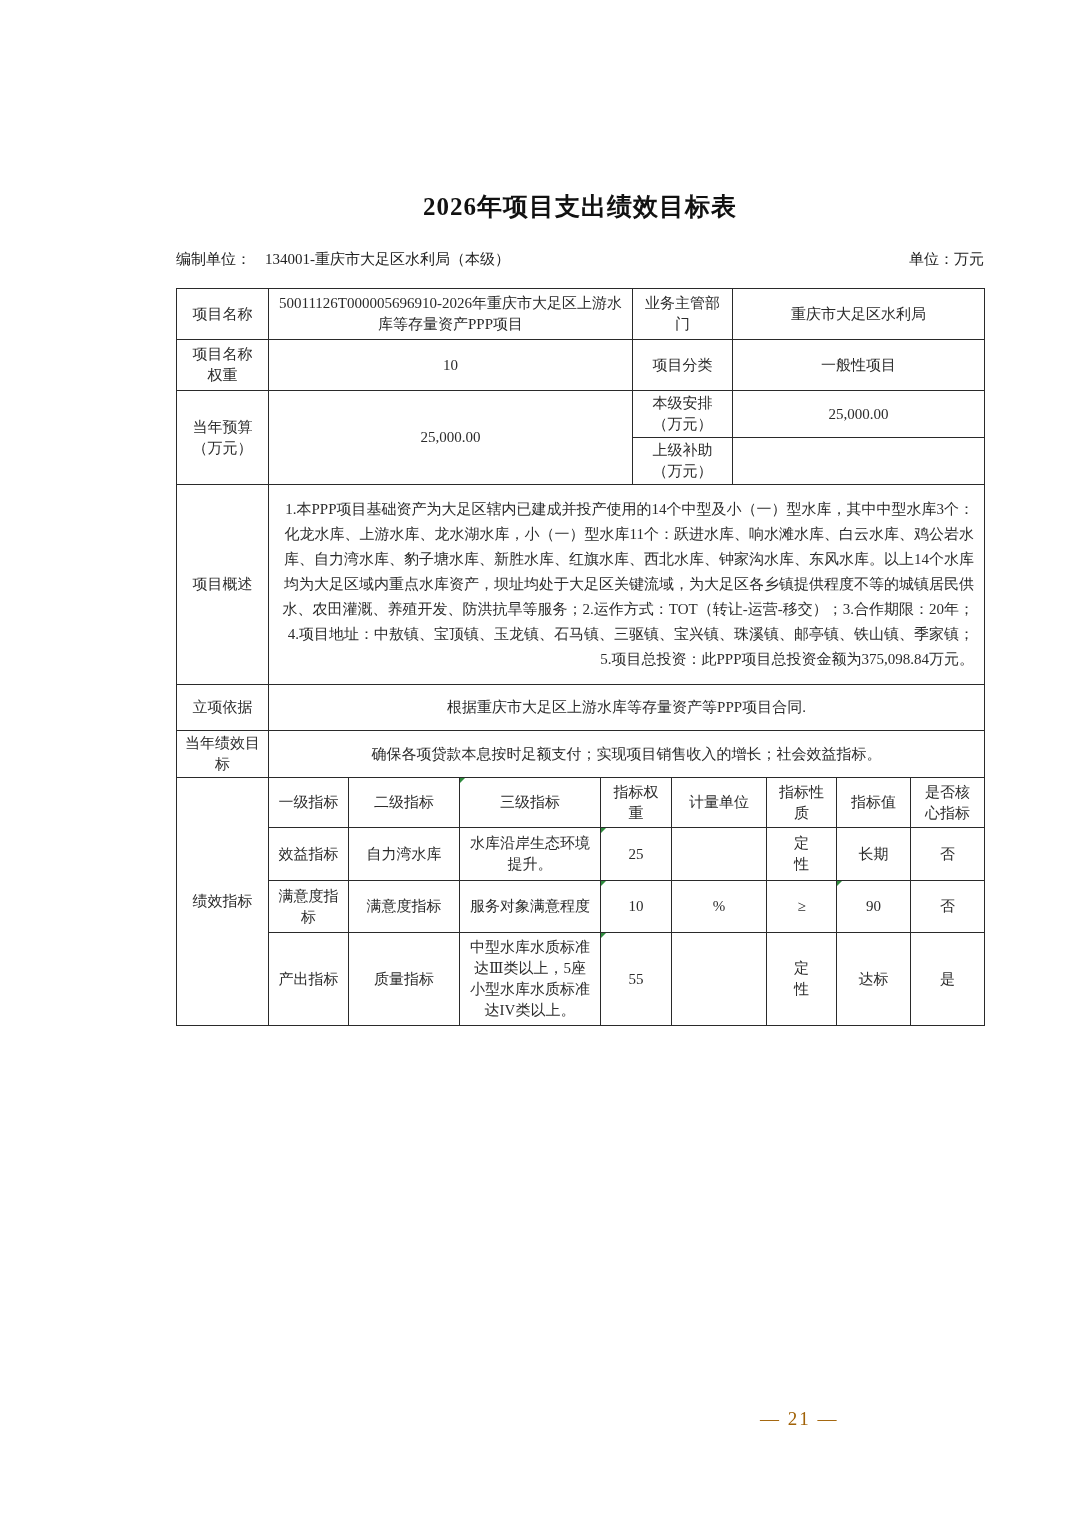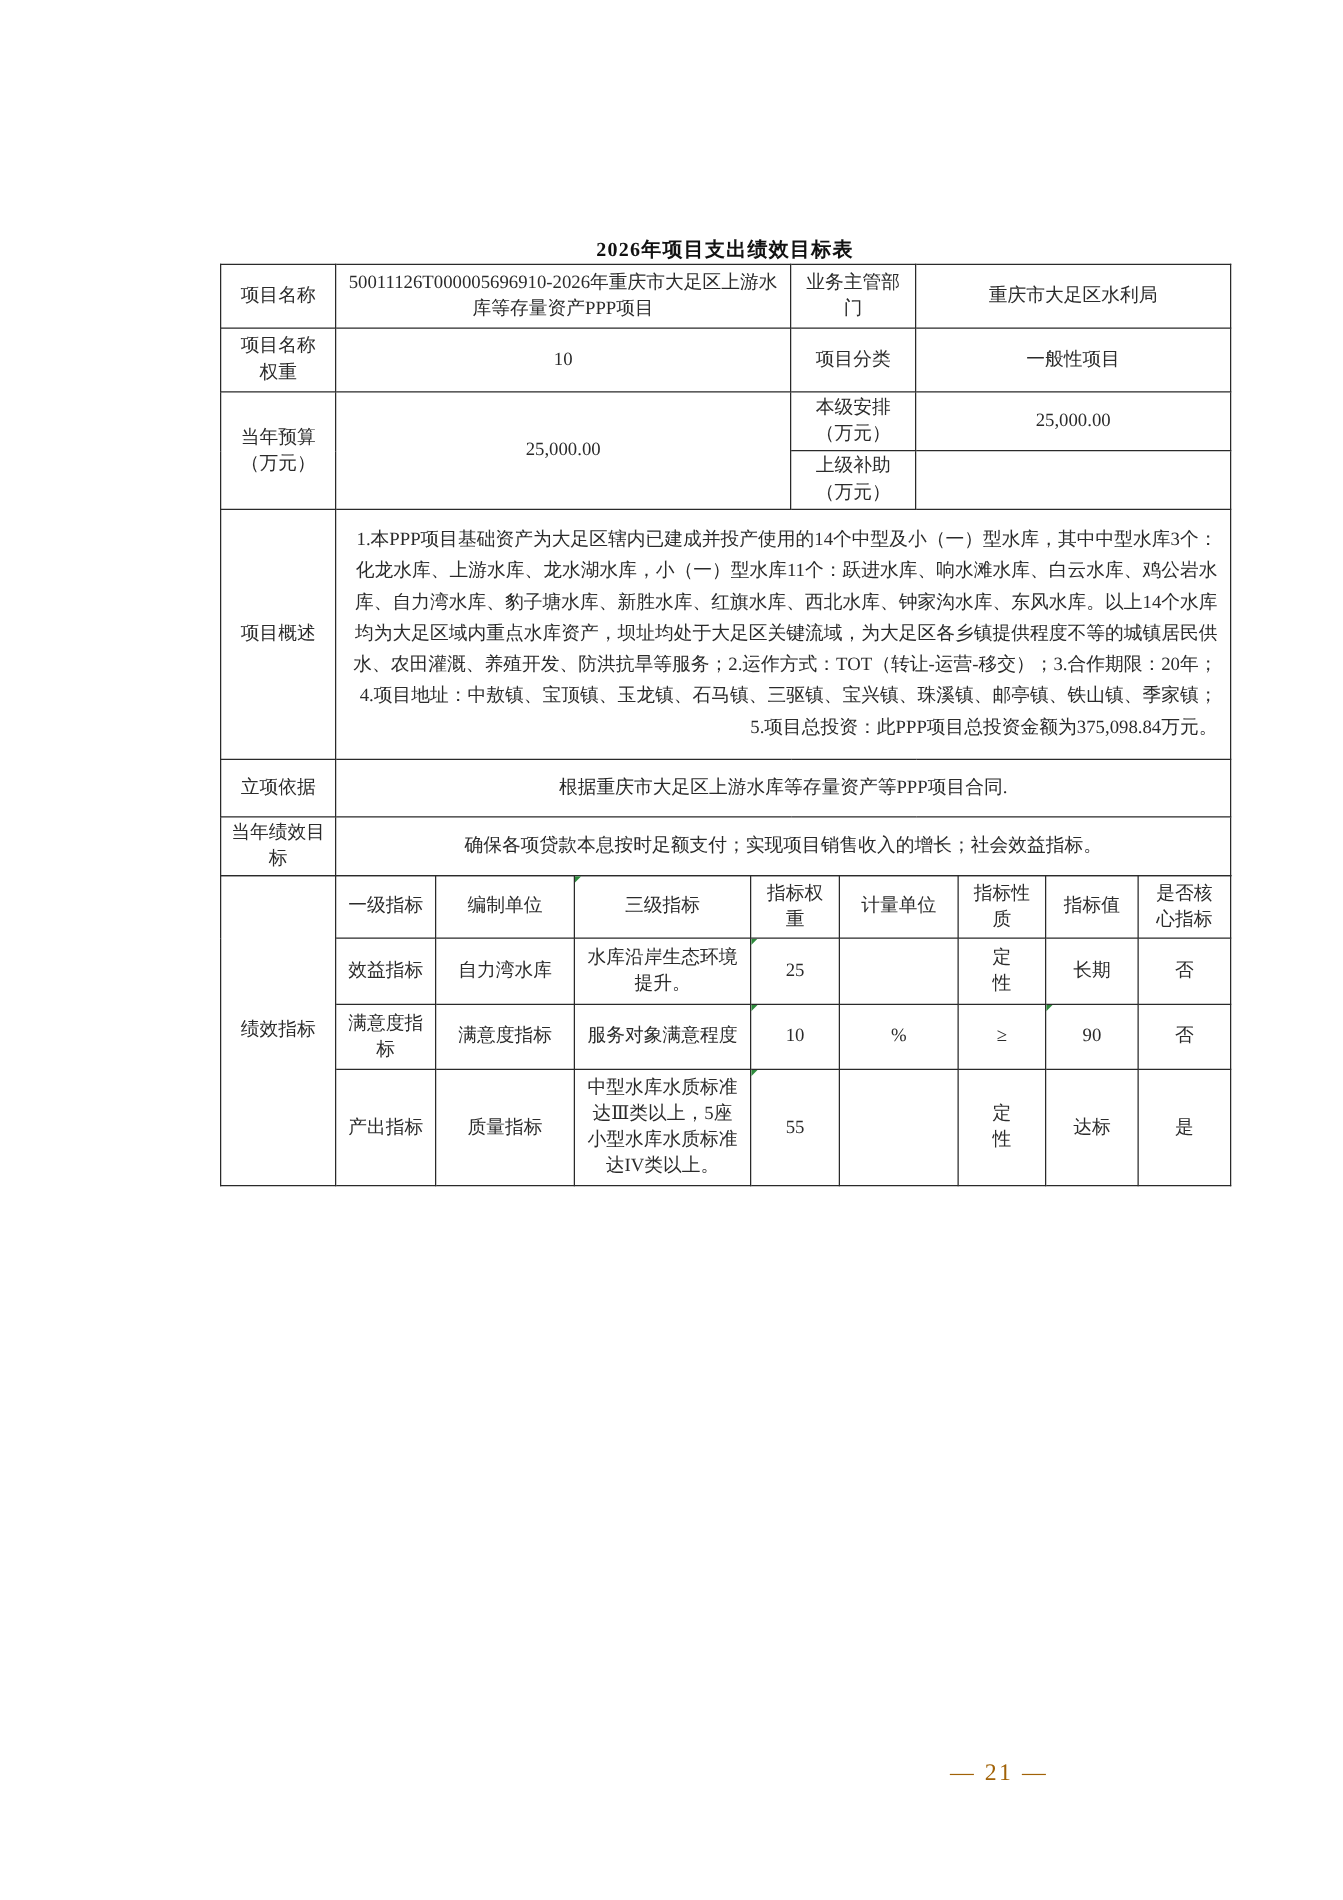--- a/index.html
+++ b/index.html
@@ -14,21 +14,21 @@
     overflow: hidden;
   }
   .sheet {
     position: absolute;
     left: 176px;
     top: 190px;
     width: 808px;
   }
   .doc-title {
     text-align: center;
-    font-size: 16px;
+    font-size: 25px;
     font-weight: bold;
     letter-spacing: 1px;
     color: #111;
   }
   .meta-row {
     display: flex;
     align-items: baseline;
     margin-top: 27px;
     margin-bottom: 19px;
     font-size: 15px;
@@ -79,20 +79,27 @@
   }
 </style>
 </head>
 <body>
 
 <div class="page">
   <div class="sheet">
 
     <div class="doc-title">2026年项目支出绩效目标表</div>
 
+    <div class="meta-row">
+      <div class="meta-left">
+        <span>编制单位：</span>
+        <span>134001-重庆市大足区水利局（本级）</span>
+      </div>
+      <div class="meta-right">单位：万元</div>
+    </div>
 
     <table class="upper">
       <colgroup>
         <col style="width:92px">
           <col style="width:364px">
           <col style="width:100px">
           <col style="width:252px">
       </colgroup>
       <tbody>
           <tr style="height:51px">
@@ -147,21 +154,21 @@
         <col style="width:71px">
           <col style="width:95px">
           <col style="width:70px">
           <col style="width:74px">
           <col style="width:74px">
       </colgroup>
       <tbody>
           <tr style="height:50px">
         <td class="lab" rowspan="4">绩效指标</td>
         <td class="lab">一级指标</td>
-        <td class="lab">编制单位</td>
+        <td class="lab">二级指标</td>
         <td class="lab gm">三级指标</td>
         <td class="lab pre">指标权
 重</td>
         <td class="lab">计量单位</td>
         <td class="lab pre">指标性
 质</td>
         <td class="lab">指标值</td>
         <td class="lab pre">是否核
 心指标</td>
       </tr>

